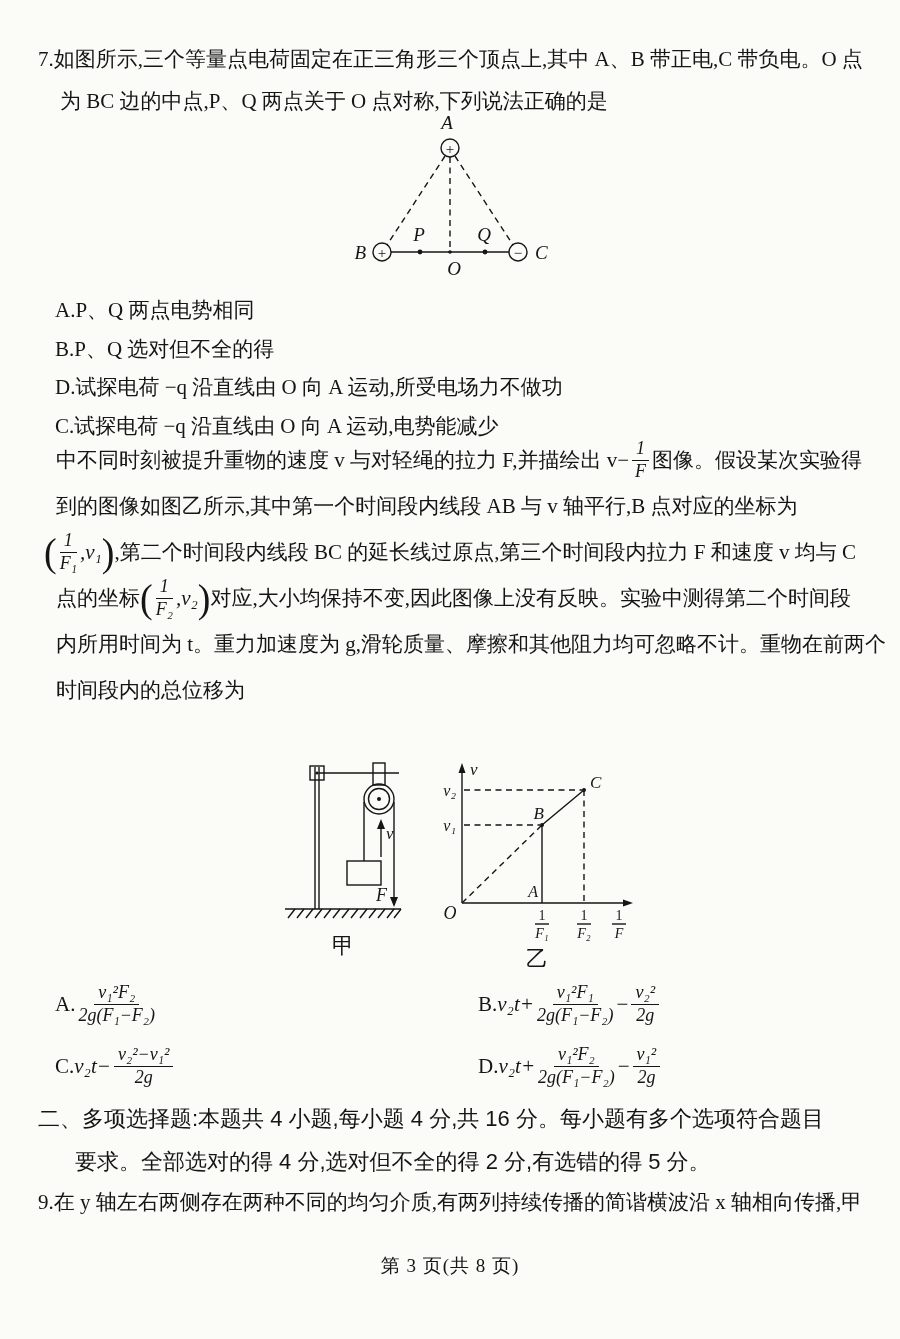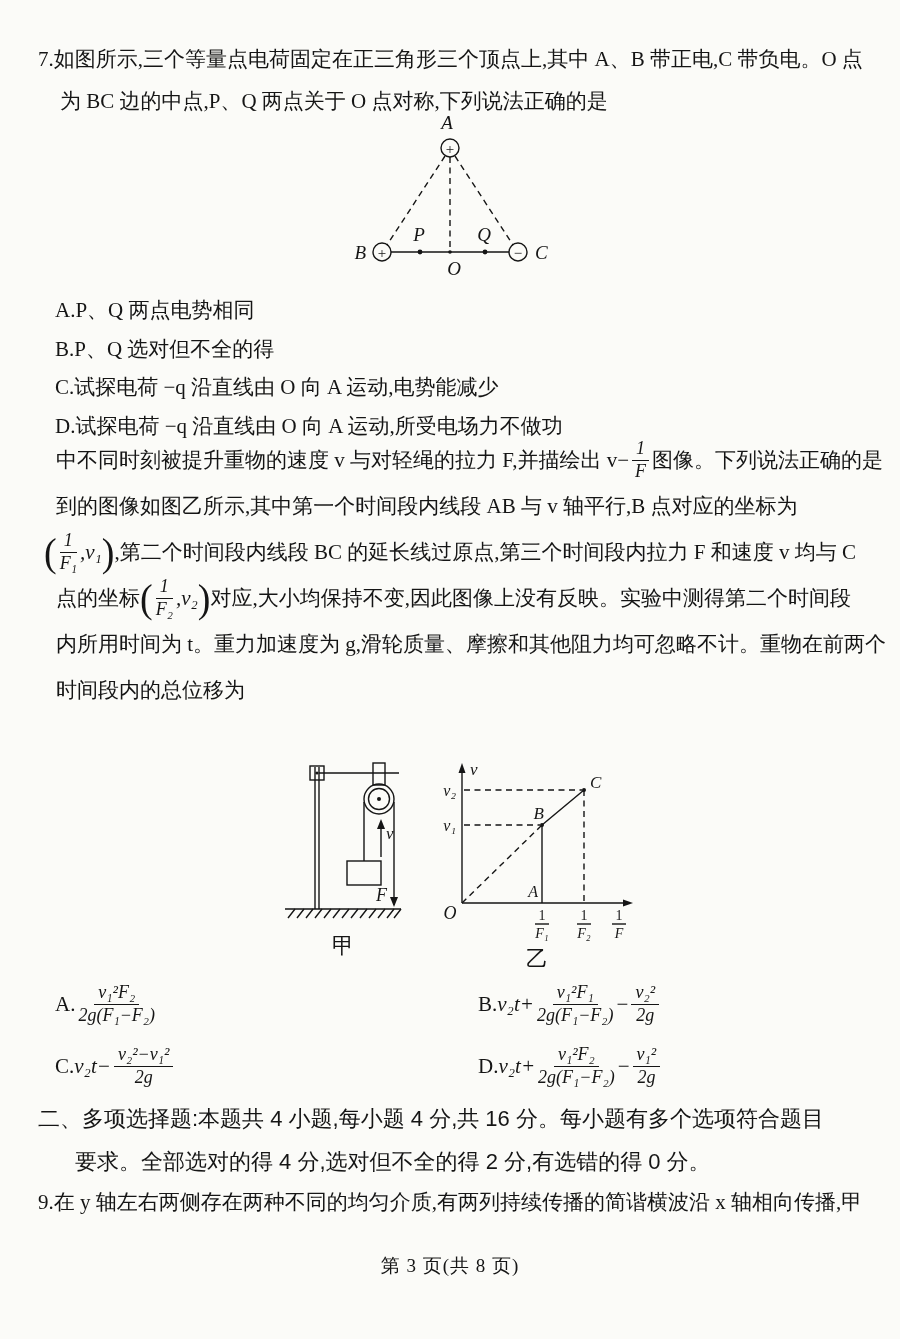--- a/index.html
+++ b/index.html
@@ -76,32 +76,32 @@
     <text class="svgvar" x="210" y="147" font-size="19" text-anchor="start">C</text>
     <text class="svgvar" x="94" y="129" font-size="19" text-anchor="middle">P</text>
     <text class="svgvar" x="159" y="129" font-size="19" text-anchor="middle">Q</text>
     <text class="svgvar" x="129" y="163" font-size="19" text-anchor="middle">O</text>
   </svg>
 </div>
 
 <div class="abs optsA7" style="left:55px; top:291px;">
   <div class="line">A.P、Q 两点电势相同</div>
   <div class="line">B.P、Q 选对但不全的得</div>
+  <div class="line">D.试探电荷 −q 沿直线由 O 向 A 运动,所受电场力不做功</div>
   <div class="line">C.试探电荷 −q 沿直线由 O 向 A 运动,电势能减少</div>
-  <div class="line">D.试探电荷 −q 沿直线由 O 向 A 运动,所受电场力不做功</div>
 </div>
 
 <div class="abs qblock" style="left:38px; top:437px; right:12px;">
   <div class="line" style="padding-left:18px;">
     <span>中不同时刻被提升重物的速度 v 与对轻绳的拉力 F,并描绘出 v−</span>
     <span class="frac">
       <span class="num">1</span>
       <span class="den">F</span>
     </span>
-    <span>图像。下列说法正确的是</span>
+    <span>图像。假设某次实验得</span>
   </div>
   <div class="line" style="padding-left:18px;">到的图像如图乙所示,其中第一个时间段内线段 AB 与 v 轴平行,B 点对应的坐标为</div>
   <div class="line" style="padding-left:6px;">
     <span class="bp">(</span>
     <span class="frac">
       <span class="num">1</span>
       <span class="den">F₁</span>
     </span>
     <span class="math">,v₁</span>
     <span class="bp">)</span>
@@ -238,20 +238,20 @@
   </span>
   <span>−</span>
   <span class="frac">
     <span class="num">v₁²</span>
     <span class="den">2g</span>
   </span>
 </div>
 
 <div class="abs sechdr" style="left:38px; top:1097px;">
   <div>二、多项选择题:本题共 4 小题,每小题 4 分,共 16 分。每小题有多个选项符合题目</div>
-  <div style="padding-left:37px;">要求。全部选对的得 4 分,选对但不全的得 2 分,有选错的得 0 分。</div>
+  <div style="padding-left:37px;">要求。全部选对的得 4 分,选对但不全的得 2 分,有选错的得 5 分。</div>
 </div>
 
 <div class="abs" style="left:38px; top:1180px; right:12px;">
   <div class="line" style="height:44px;">9.在 y 轴左右两侧存在两种不同的均匀介质,有两列持续传播的简谐横波沿 x 轴相向传播,甲</div>
 </div>
 
 <div class="abs footer" style="left:0; top:1253px;">第 3 页(共 8 页)</div>
 
 </body></html>

